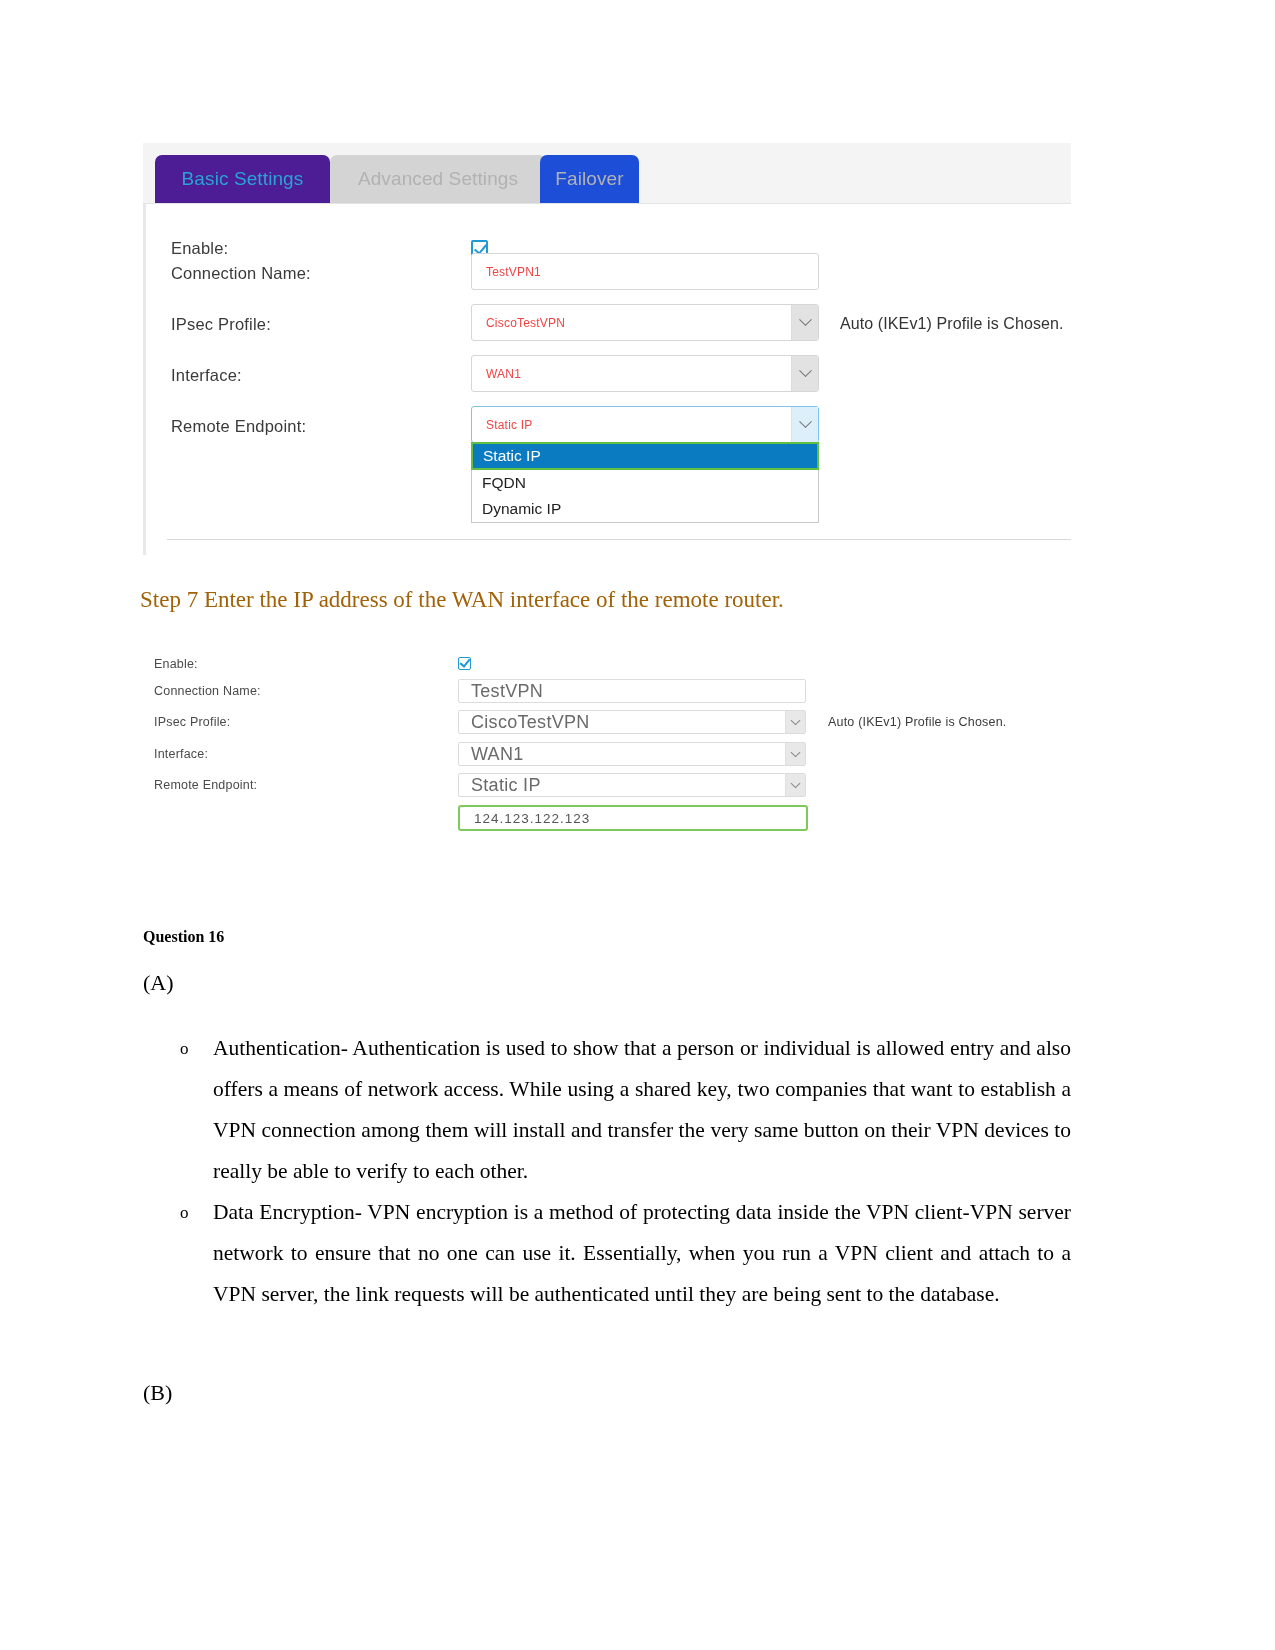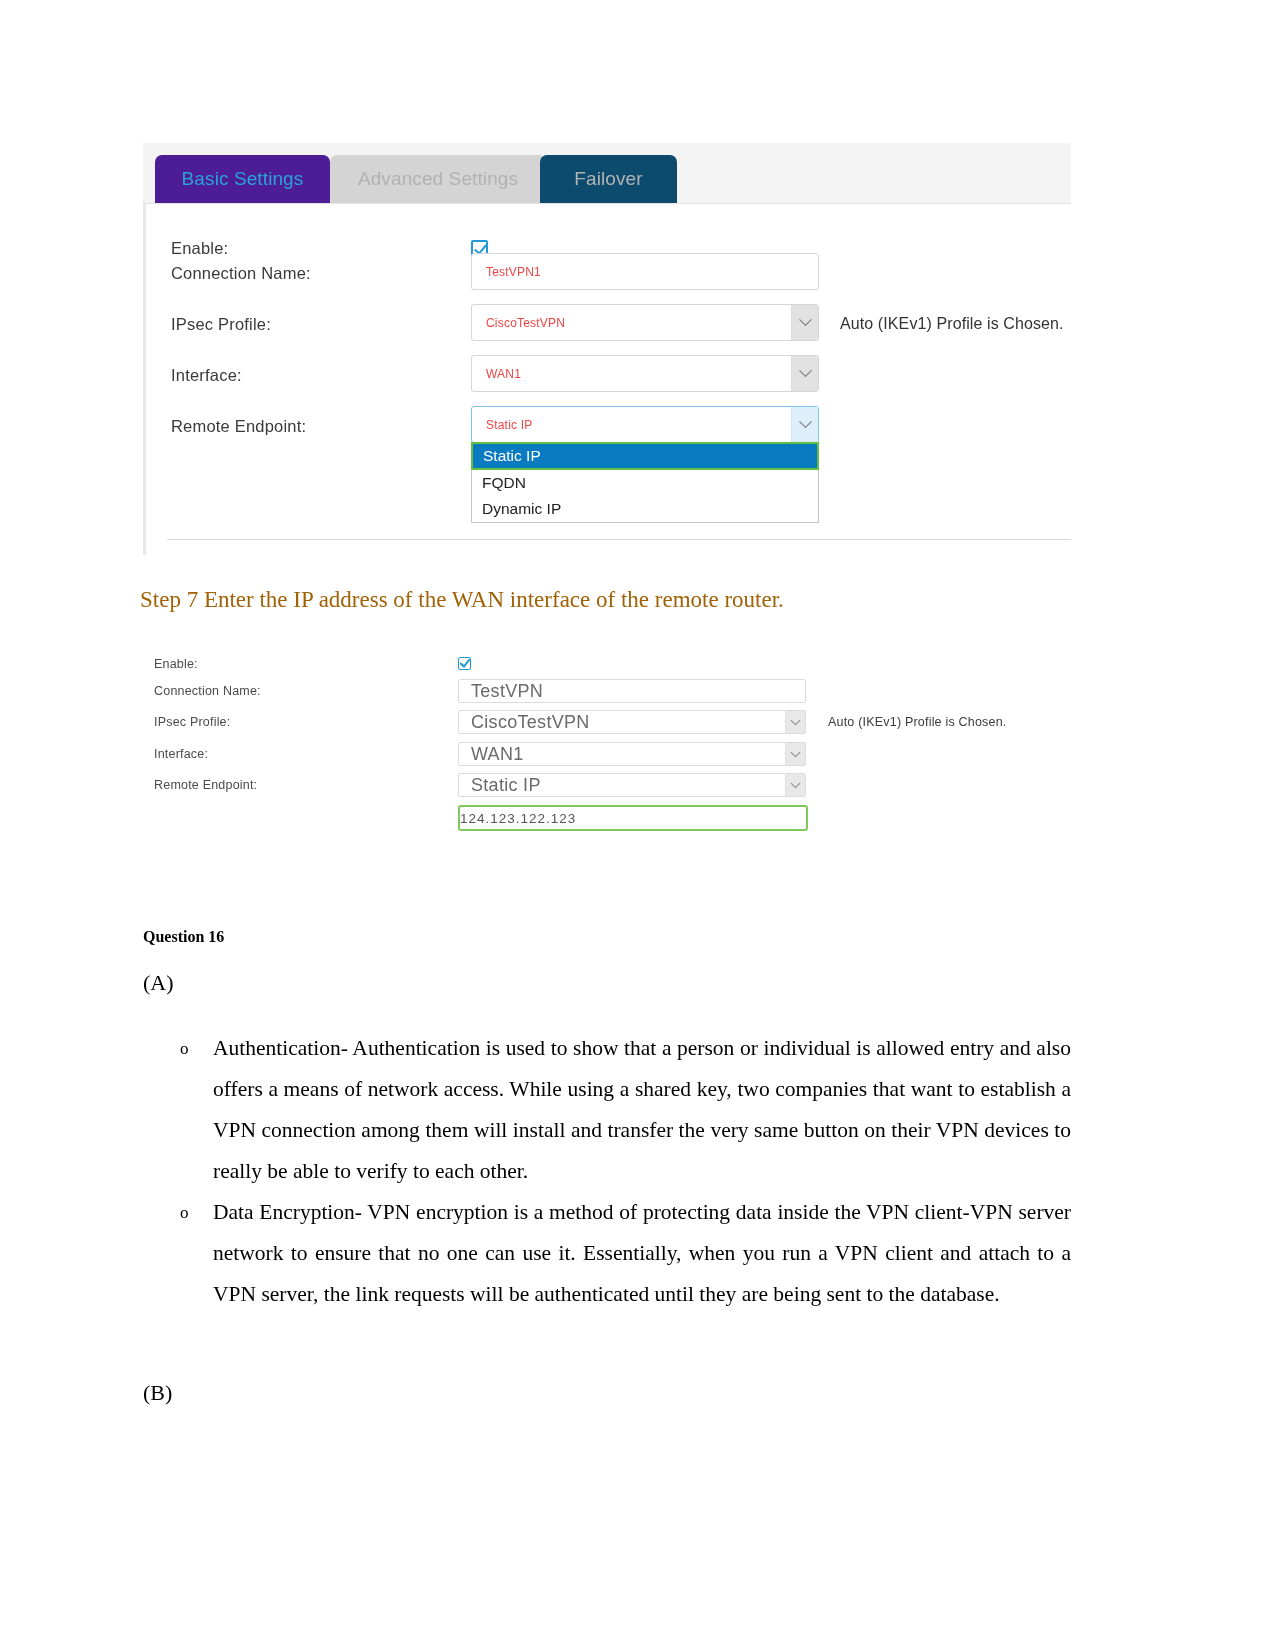--- a/index.html
+++ b/index.html
@@ -59,22 +59,22 @@
     color: #2aa3d4;
   }
   .tab.inactive1 {
     left: 187px;
     width: 216px;
     background: #d4d4d4;
     color: #b2b2b2;
   }
   .tab.inactive2 {
     left: 397px;
-    width: 137px;
-    background: #0c4a6e;
+    width: 99px;
+    background: #1d4ed8;
     color: #b2b2b2;
   }
 
   .form1 {
     position: absolute;
     left: 0;
     top: 60px;
     width: 928px;
   }
   .row1 {
@@ -279,20 +279,21 @@
     position: absolute;
     left: 308px;
     width: 350px;
     height: 26px;
     box-sizing: border-box;
     border: 2px solid #7ec95a;
     border-radius: 3px;
     background: #ffffff;
     display: flex;
     align-items: center;
+    padding-left: 14px;
     font-size: 13.5px;
     color: #555;
     letter-spacing: 1px;
   }
 
   
   .q-heading {
     position: absolute;
     left: 143px;
     top: 928px;

